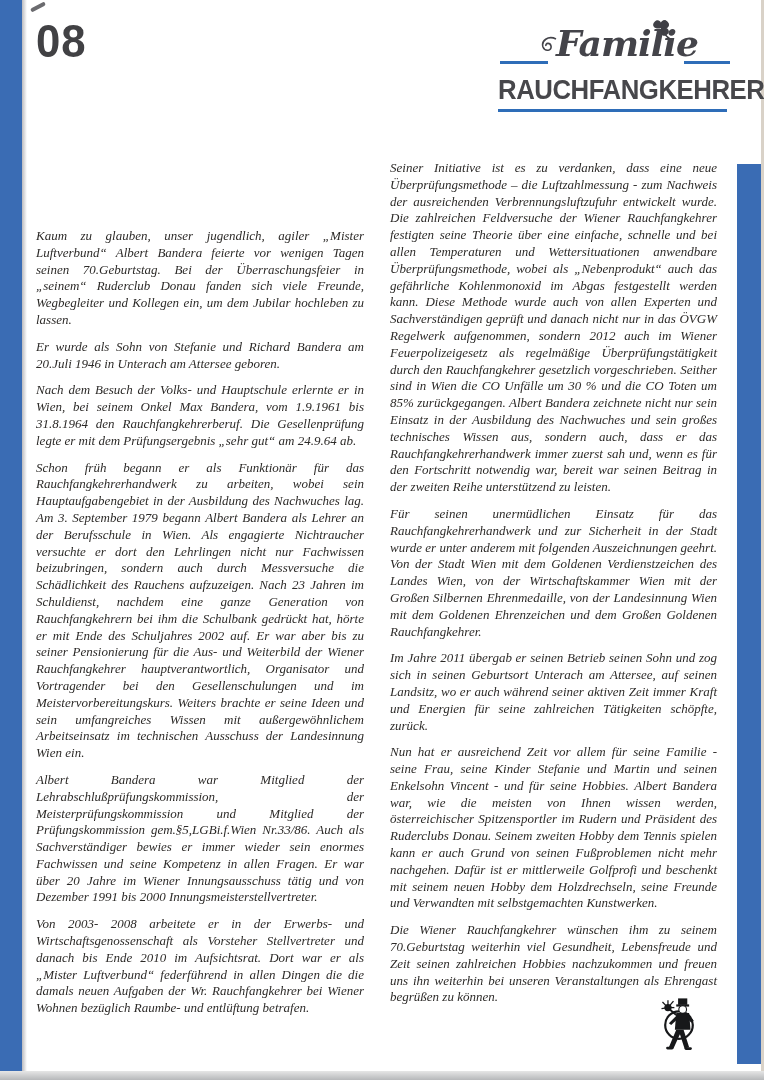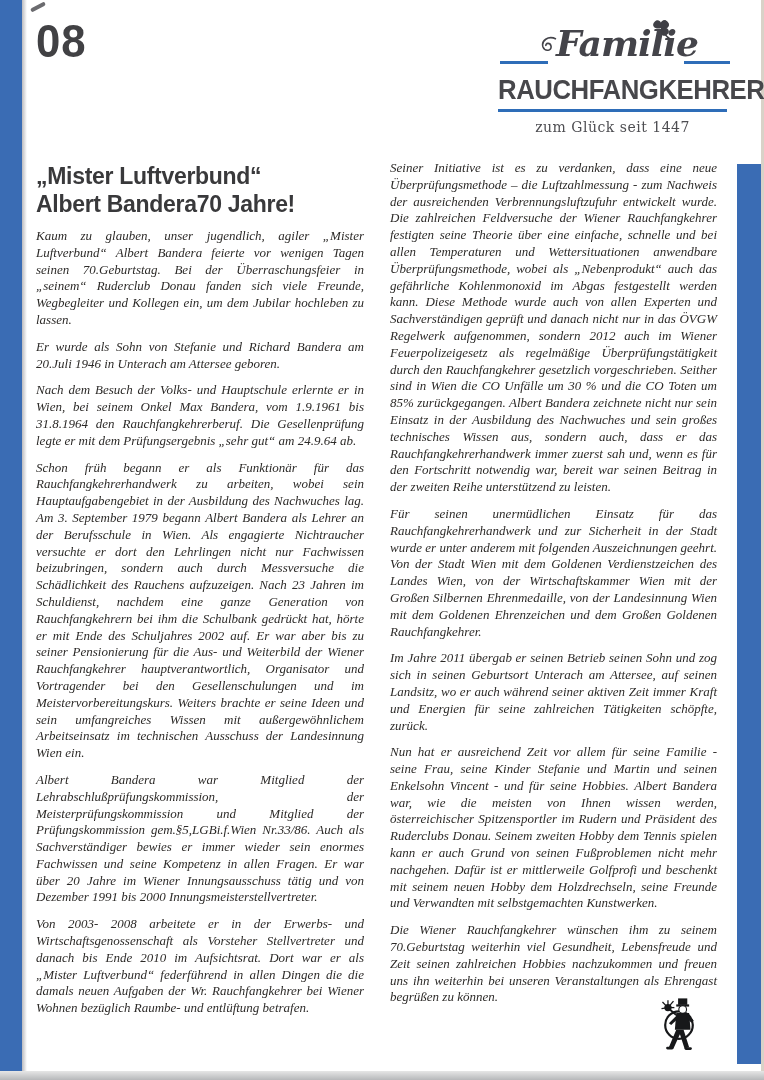--- a/index.html
+++ b/index.html
@@ -104,27 +104,22 @@
               <path d="M0,0 C2,-5 9,-6 9,0 C9,6 2,5 0,0"></path>
             </g>
             <path d="M1,1 C3,6 6,9 9,11" fill="none" stroke="#3f3f45" stroke-width="1.6"></path>
           </g>
         </svg>
       </span>
       <span class="wiener-rule r"></span>
     </div>
     <div class="logo-wordmark">RAUCHFANGKEHRER</div>
     <div class="logo-rule"></div>
-    <div class="logo-tagline">zum Glück seit 1447</div>
   </div>
 
-  <div class="headline">
-    <div>„Mister Luftverbund“</div>
-    <div>Albert Bandera70 Jahre!</div>
-  </div>
 
   <div class="col col-left">
     <p>Kaum zu glauben, unser jugendlich, agiler „Mister Luftverbund“ Albert Bandera feierte vor wenigen Tagen seinen 70.Geburtstag. Bei der Überraschungsfeier in „seinem“ Ruderclub Donau fanden sich viele Freunde, Wegbegleiter und Kollegen ein, um dem Jubilar hochleben zu lassen.</p>
     <p>Er wurde als Sohn von Stefanie und Richard Bandera am 20.Juli 1946 in Unterach am Attersee geboren.</p>
     <p>Nach dem Besuch der Volks- und Hauptschule erlernte er in Wien, bei seinem Onkel Max Bandera, vom 1.9.1961 bis 31.8.1964 den Rauchfangkehrerberuf. Die Gesellenprüfung legte er mit dem Prüfungsergebnis „sehr gut“ am 24.9.64 ab.</p>
     <p>Schon früh begann er als Funktionär für das Rauchfangkehrerhandwerk zu arbeiten, wobei sein Hauptaufgabengebiet in der Ausbildung des Nachwuches lag. Am 3. September 1979 begann Albert Bandera als Lehrer an der Berufsschule in Wien. Als engagierte Nichtraucher versuchte er dort den Lehrlingen nicht nur Fachwissen beizubringen, sondern auch durch Messversuche die Schädlichkeit des Rauchens aufzuzeigen. Nach 23 Jahren im Schuldienst, nachdem eine ganze Generation von Rauchfangkehrern bei ihm die Schulbank gedrückt hat, hörte er mit Ende des Schuljahres 2002 auf. Er war aber bis zu seiner Pensionierung für die Aus- und Weiterbild der Wiener Rauchfangkehrer hauptverantwortlich, Organisator und Vortragender bei den Gesellenschulungen und im Meistervorbereitungskurs. Weiters brachte er seine Ideen und sein umfangreiches Wissen mit außergewöhnlichem Arbeitseinsatz im technischen Ausschuss der Landesinnung Wien ein.</p>
     <p>Albert Bandera war Mitglied der Lehrabschlußprüfungskommission, der Meisterprüfungskommission und Mitglied der Prüfungskommission gem.§5,LGBi.f.Wien Nr.33/86. Auch als Sachverständiger bewies er immer wieder sein enormes Fachwissen und seine Kompetenz in allen Fragen. Er war über 20 Jahre im Wiener Innungsausschuss tätig und von Dezember 1991 bis 2000 Innungsmeisterstellvertreter.</p>
     <p>Von 2003- 2008 arbeitete er in der Erwerbs- und Wirtschaftsgenossenschaft als Vorsteher Stellvertreter und danach bis Ende 2010 im Aufsichtsrat. Dort war er als „Mister Luftverbund“ federführend in allen Dingen die die damals neuen Aufgaben der Wr. Rauchfangkehrer bei Wiener Wohnen bezüglich Raumbe- und entlüftung betrafen.</p>
   </div>
 

